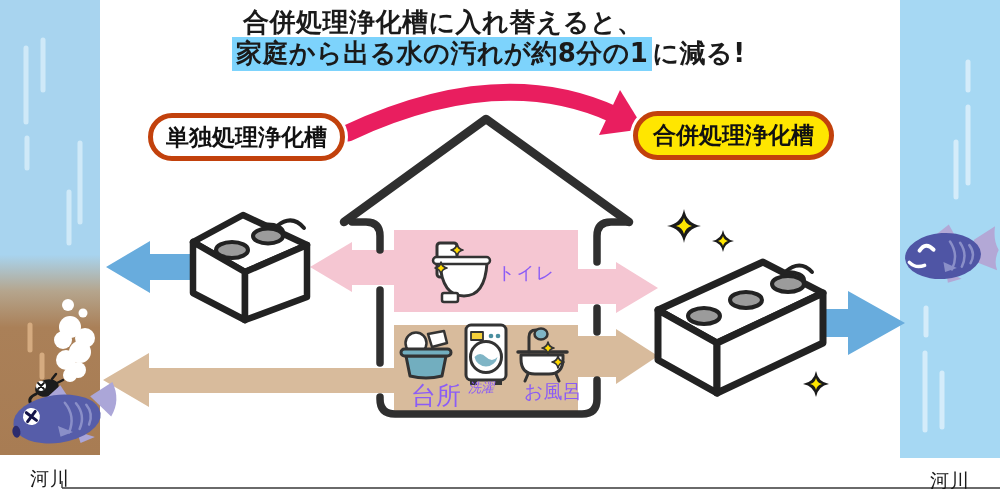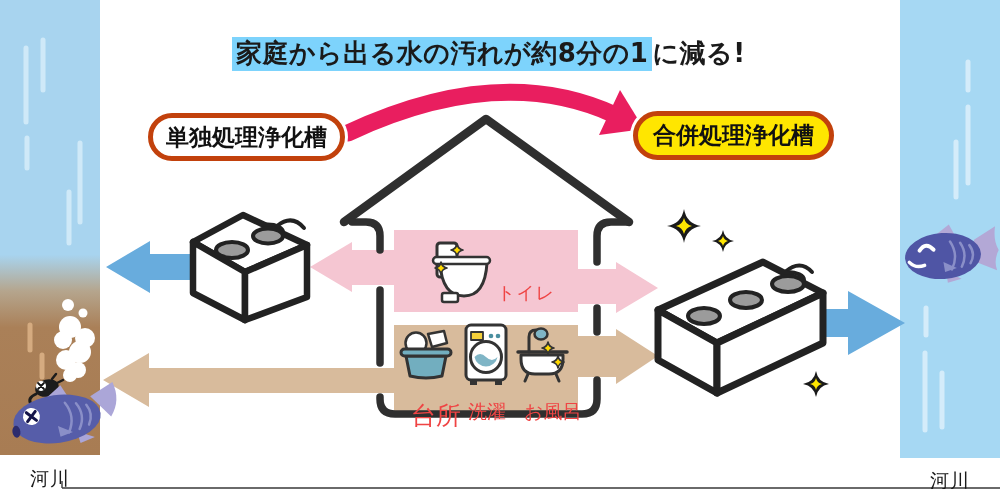--- a/index.html
+++ b/index.html
@@ -14,24 +14,24 @@
     background:linear-gradient(to bottom,#a8d4ef 0%,#a8d4ef 56%,#b5a58d 64%,#aa8058 72%,#a87c53 100%);}
   .river-right{left:900px;width:100px;height:458px;background:#a6d8f3;}
   .river-label{position:absolute;font-size:19px;color:#1a1a1a;z-index:6;letter-spacing:1px;}
   
   .badge{position:absolute;box-sizing:border-box;border:5px solid #c2410c;border-radius:28px;
          display:flex;align-items:center;justify-content:center;font-weight:bold;font-size:23px;color:#111;
          z-index:7;box-shadow:0 0 0 3px #fff;white-space:nowrap;}
   .badge-single{left:148px;top:113px;width:197px;height:48px;background:#fff;}
   .badge-combined{left:633px;top:111px;width:201px;height:49px;background:#ffe600;text-align:center;}
   
-  .room-label{position:absolute;color:#ef4444;z-index:6;white-space:nowrap;margin-top:20px;}
+  .room-label{position:absolute;color:#8b5cf6;z-index:6;white-space:nowrap;}
   .lbl-toilet{left:497px;top:261px;font-size:18px;letter-spacing:1px;}
   .lbl-kitchen{left:411px;top:379px;font-size:25px;}
-  .lbl-laundry{left:468px;top:379px;font-size:19px;}
+  .lbl-laundry{left:468px;top:379px;font-size:13px;font-style:italic;}
   .lbl-bath{left:524px;top:379px;font-size:19px;}
   svg.overlay{position:absolute;left:0;top:0;z-index:4;}
 </style>
 </head>
 <body>
 
 <div class="canvas">
 
   <div class="river river-left"></div>
   <div class="river river-right"></div>
@@ -222,20 +222,21 @@
       <ellipse cx="0" cy="0" rx="38" ry="23" fill="#4f55a5"></ellipse>
       <path d="M8 -14 Q16 0 8 14 M18 -12 Q25 0 18 12 M27 -9 Q33 0 27 9" stroke="#8a8fc8" stroke-width="2.5" fill="none" stroke-linecap="round"></path>
       <path d="M0 6 L13 13 L1 16 Z" fill="#8a8fc8"></path>
       <path d="M-23 -7 Q-16 -16 -9 -7" stroke="#fff" stroke-width="4" fill="none" stroke-linecap="round"></path>
       <path d="M-34 4 Q-28 11 -19 8" stroke="#fff" stroke-width="3.5" fill="none" stroke-linecap="round"></path>
     </g>
 
     <path d="M62 481 V488 M62 488 H1000" stroke="#3a3a3a" stroke-width="1.4" fill="none"></path>
   </svg>
 
+  <div class="title-line" style="left:243px;top:7px;">合併処理浄化槽に入れ替えると、</div>
   <div class="title-line" style="left:232px;top:38px;">
     <span class="hl">家庭から出る水の汚れが約8分の1</span><span>に減る!</span>
   </div>
 
   <div class="badge badge-single">単独処理浄化槽</div>
   <div class="badge badge-combined">合併処理浄化槽</div>
 
   <div class="room-label lbl-toilet">トイレ</div>
   <div class="room-label lbl-kitchen">台所</div>
   <div class="room-label lbl-laundry">洗濯</div>

